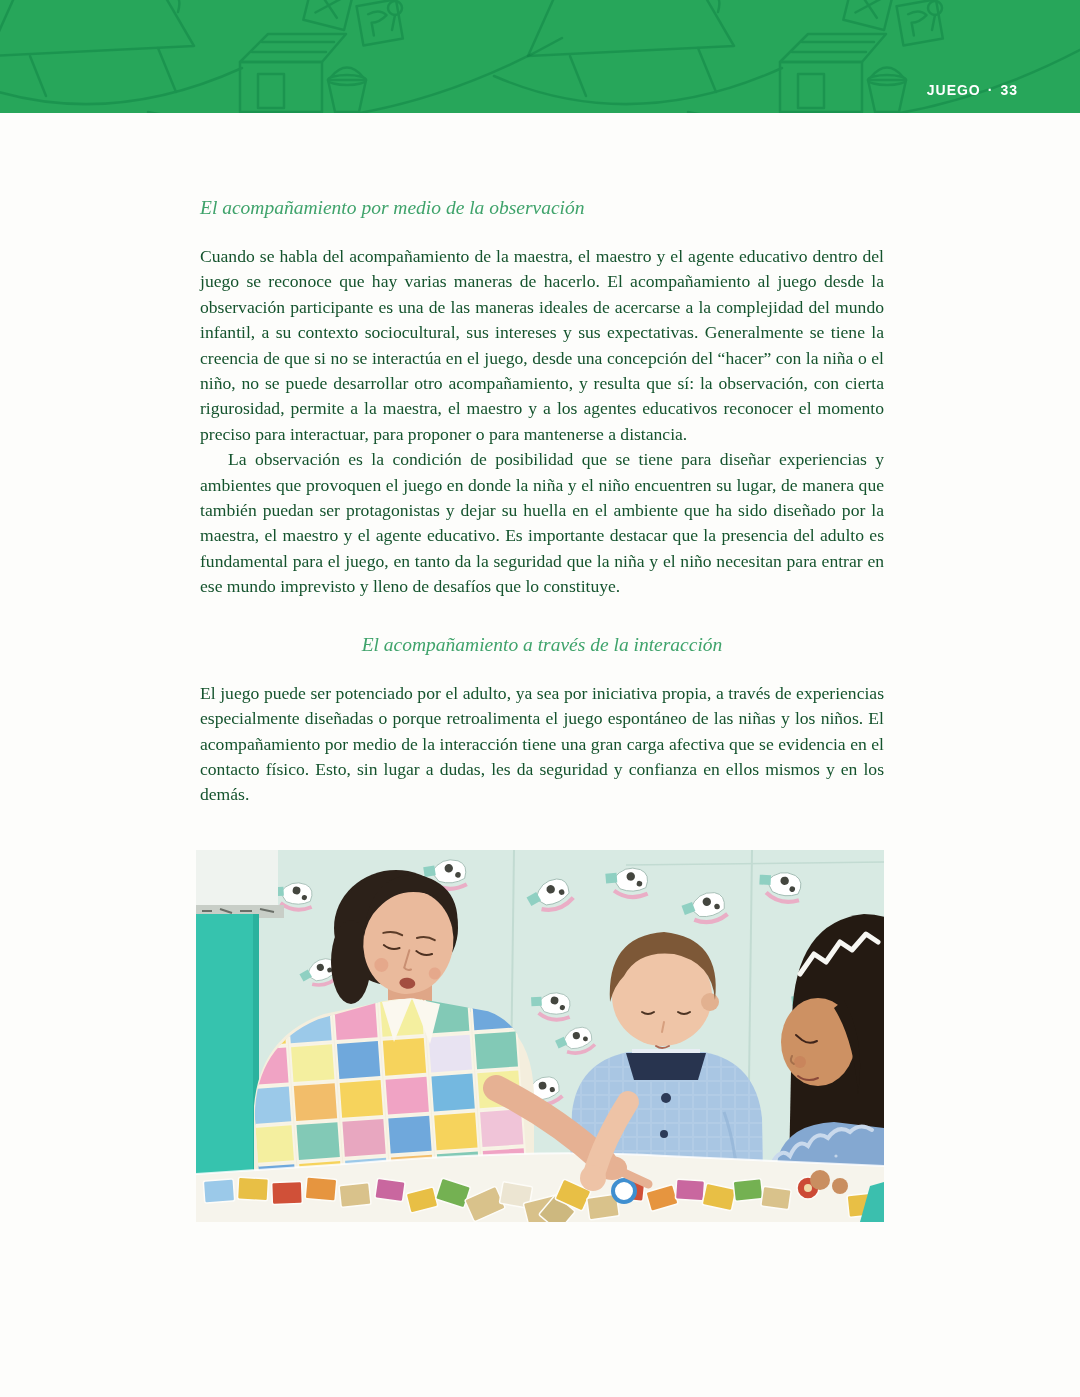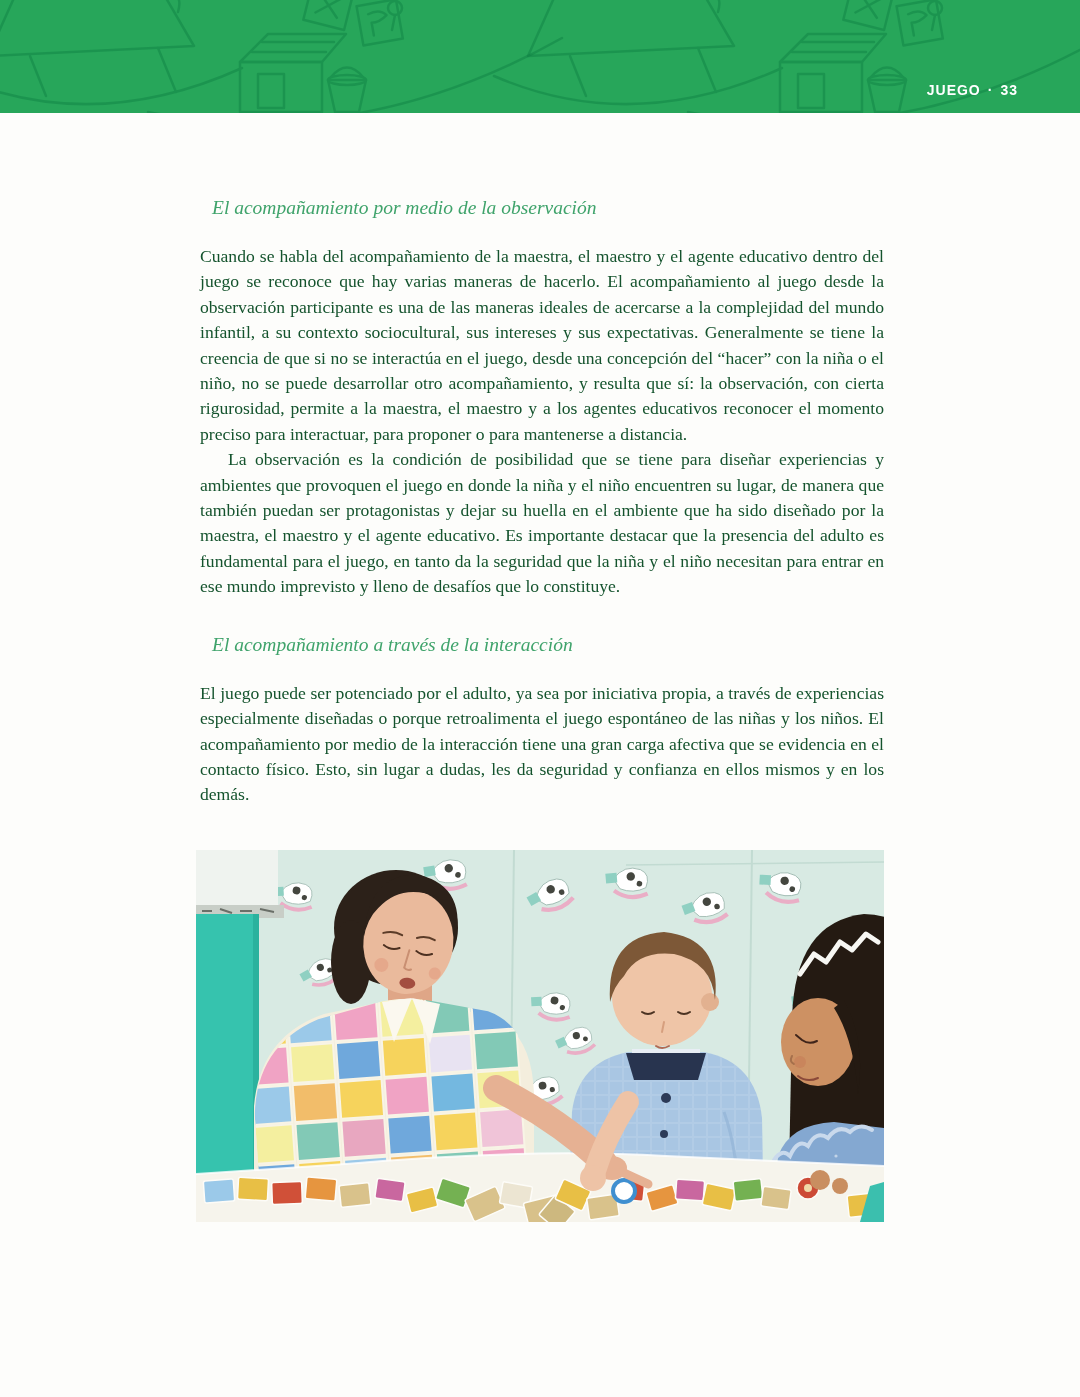--- a/index.html
+++ b/index.html
@@ -21,24 +21,24 @@
     font-weight:bold; font-size:14px; letter-spacing:1px;
     color:#ffffff; z-index:2;text-align:center;
   }
   .folio .sep { margin:0 7px; }
   
   .content { width:684px; margin-left:200px; }
   .heading {
     font-family:"Liberation Serif", serif;
     font-style:italic; font-weight:normal;
     font-size:19.5px; line-height:24px;
-    color:#3fa36b; margin:12px;
+    color:#3fa36b; margin:0;
   }
   .h-first  { margin-top:83px; margin-bottom:24px; }
-  .h-second { margin-top:33px; margin-bottom:24px; }
+  .h-second { margin-top:33px; margin-bottom:24px;text-align:center; }
   .para {
     font-size:17.6px; line-height:25.4px;
     color:#14532d; text-align:justify;
     margin:0;
   }
   .para.indent { text-indent:28px; }
   
   .photo-fig { margin:42px 0 0 -4px; width:688px; height:372px; }
   .photo-fig svg { display:block; }
 </style>

